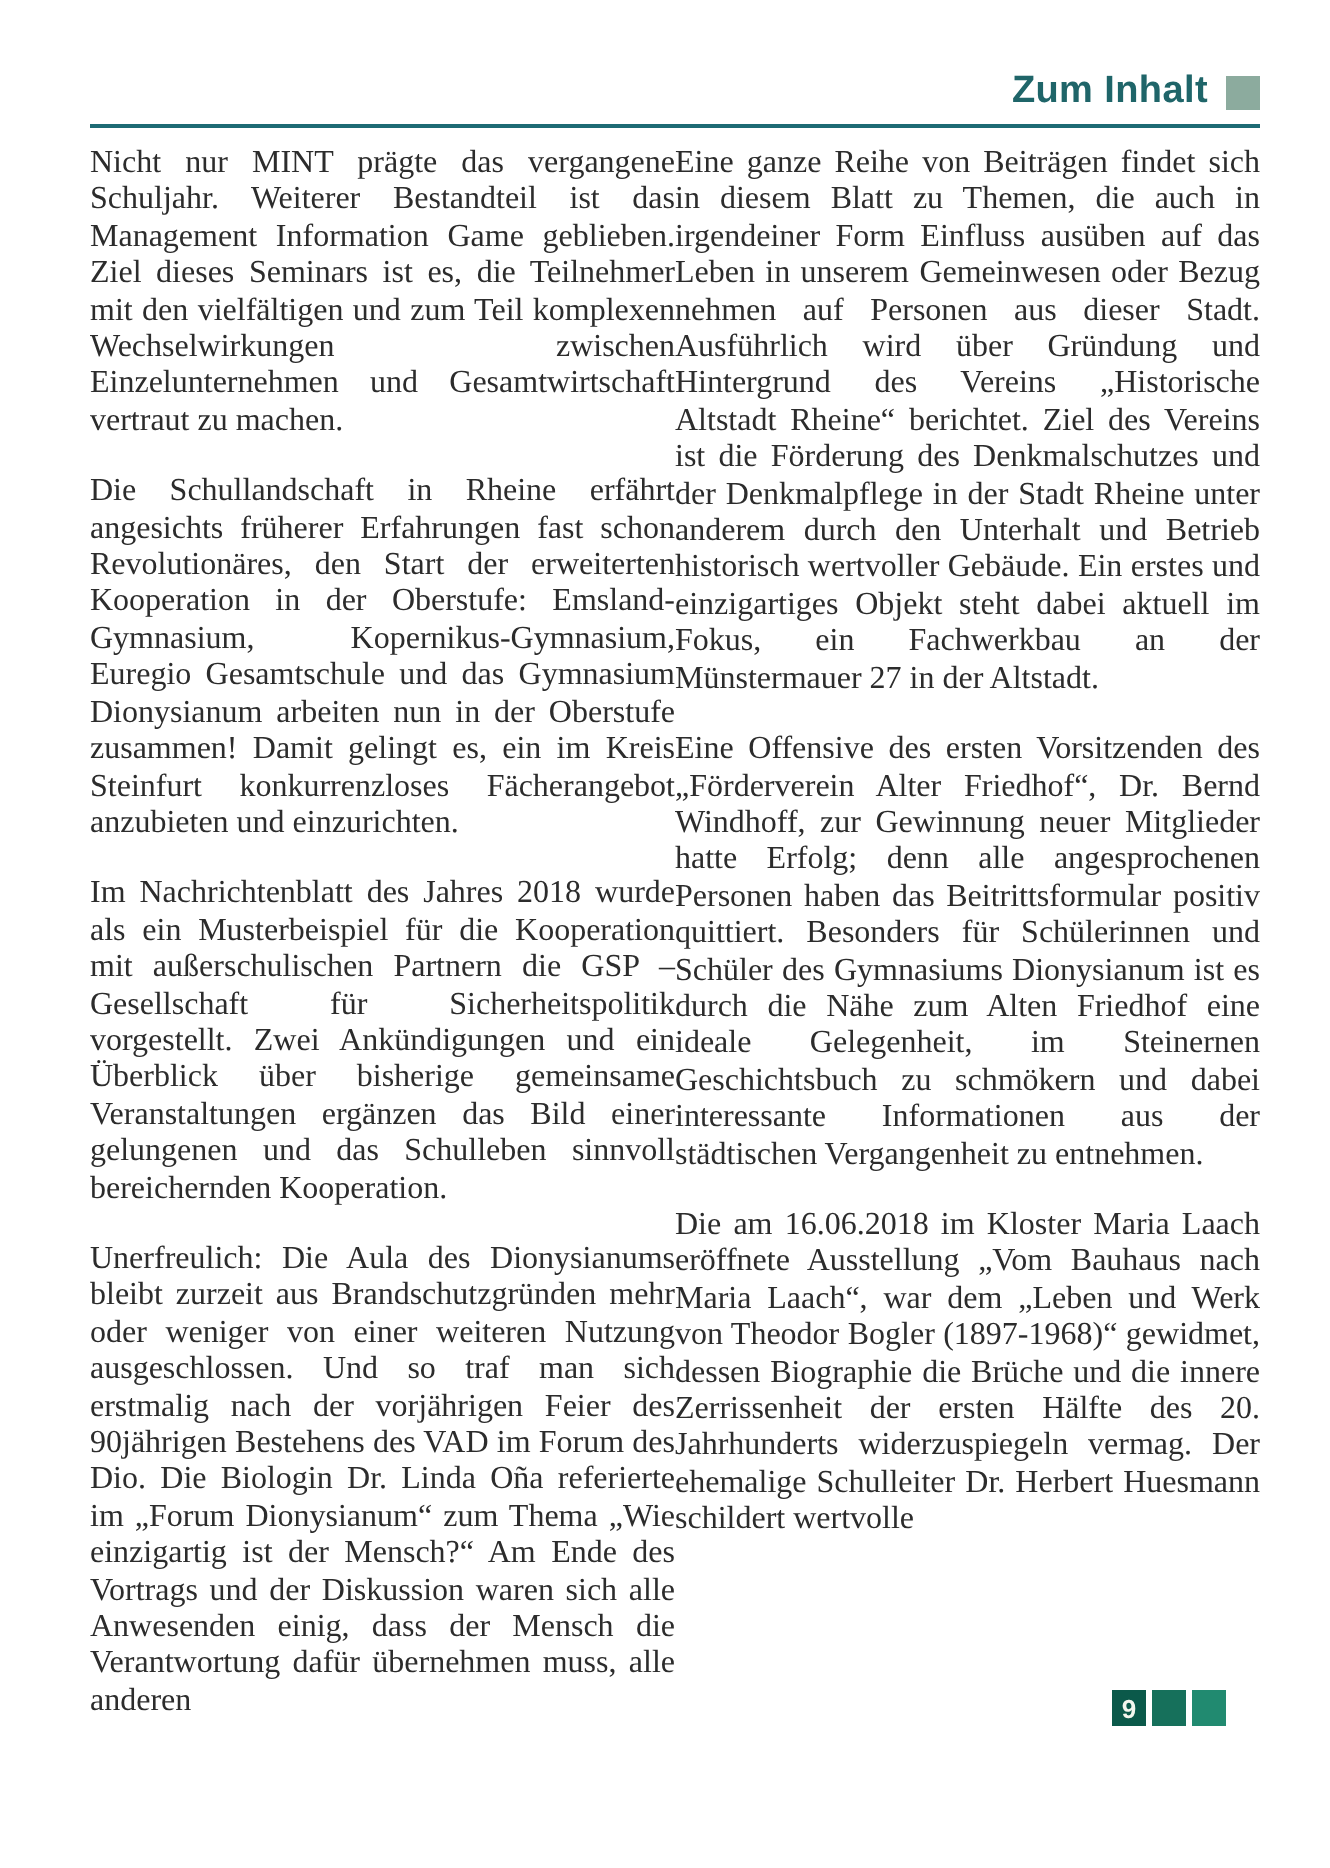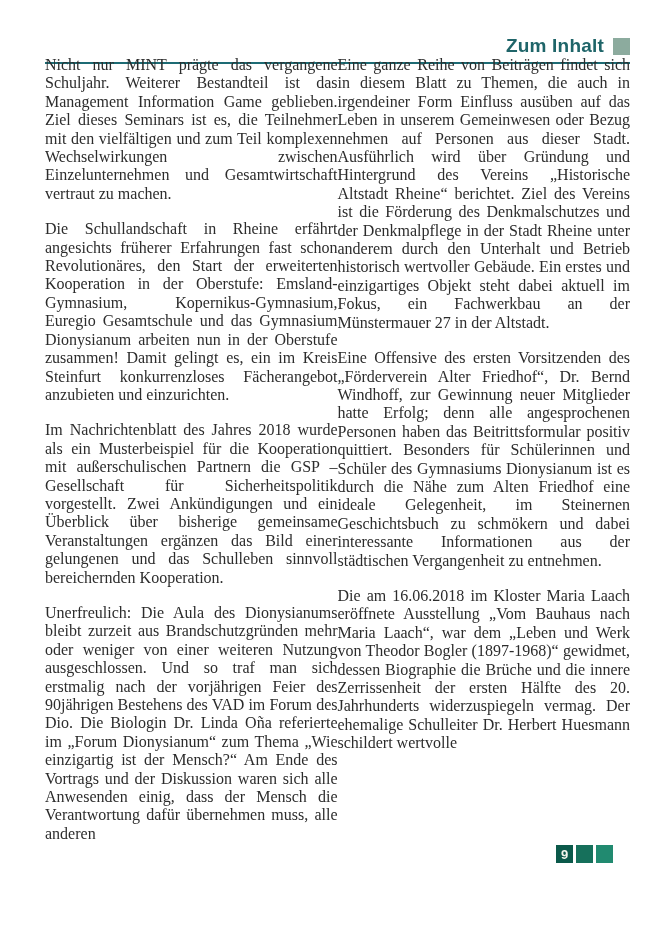--- a/index.html
+++ b/index.html
@@ -43,21 +43,21 @@
     margin-left: 9px;
   }
   .header-rule {
     margin-top: 4px;
     height: 0;
     border-bottom: 2px solid #1d6b74;
   }
   
   .columns {
     position: absolute;
-    top: 56px;
+    top: 73px;
     left: 45px;
     width: 585px;
     display: flex;
     font-family: Liberation Serif, serif;
   }
   .col {
     flex: 1 1 0;
     min-width: 0;
   }
   .col p {

